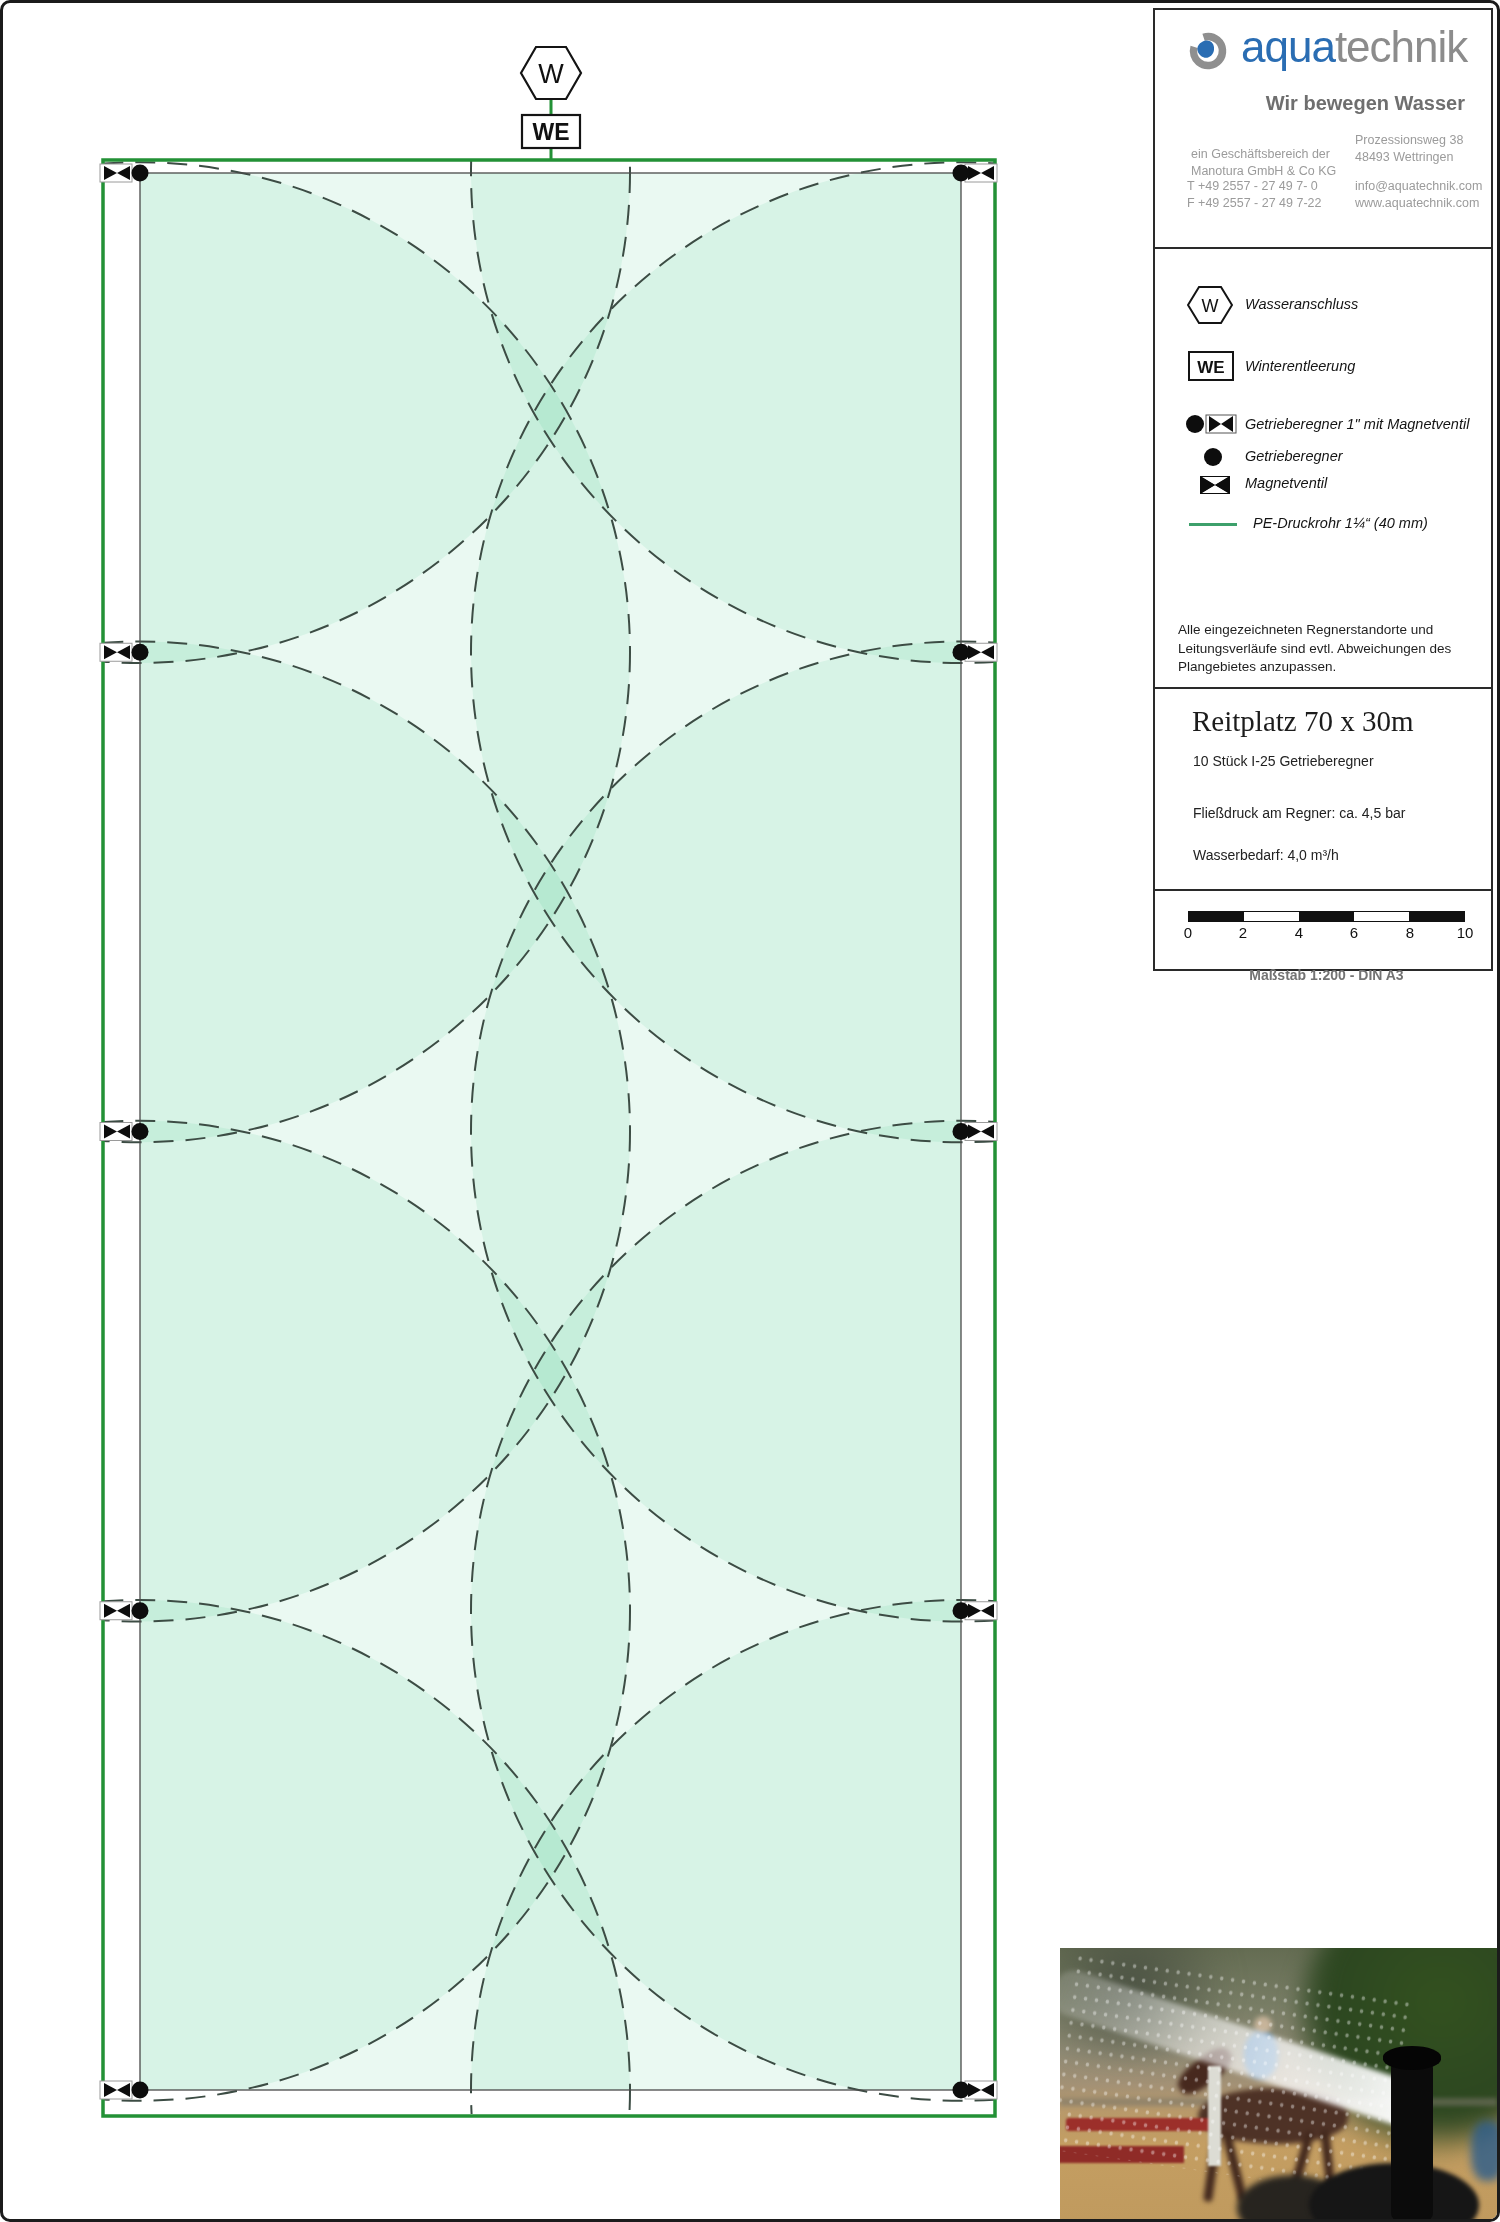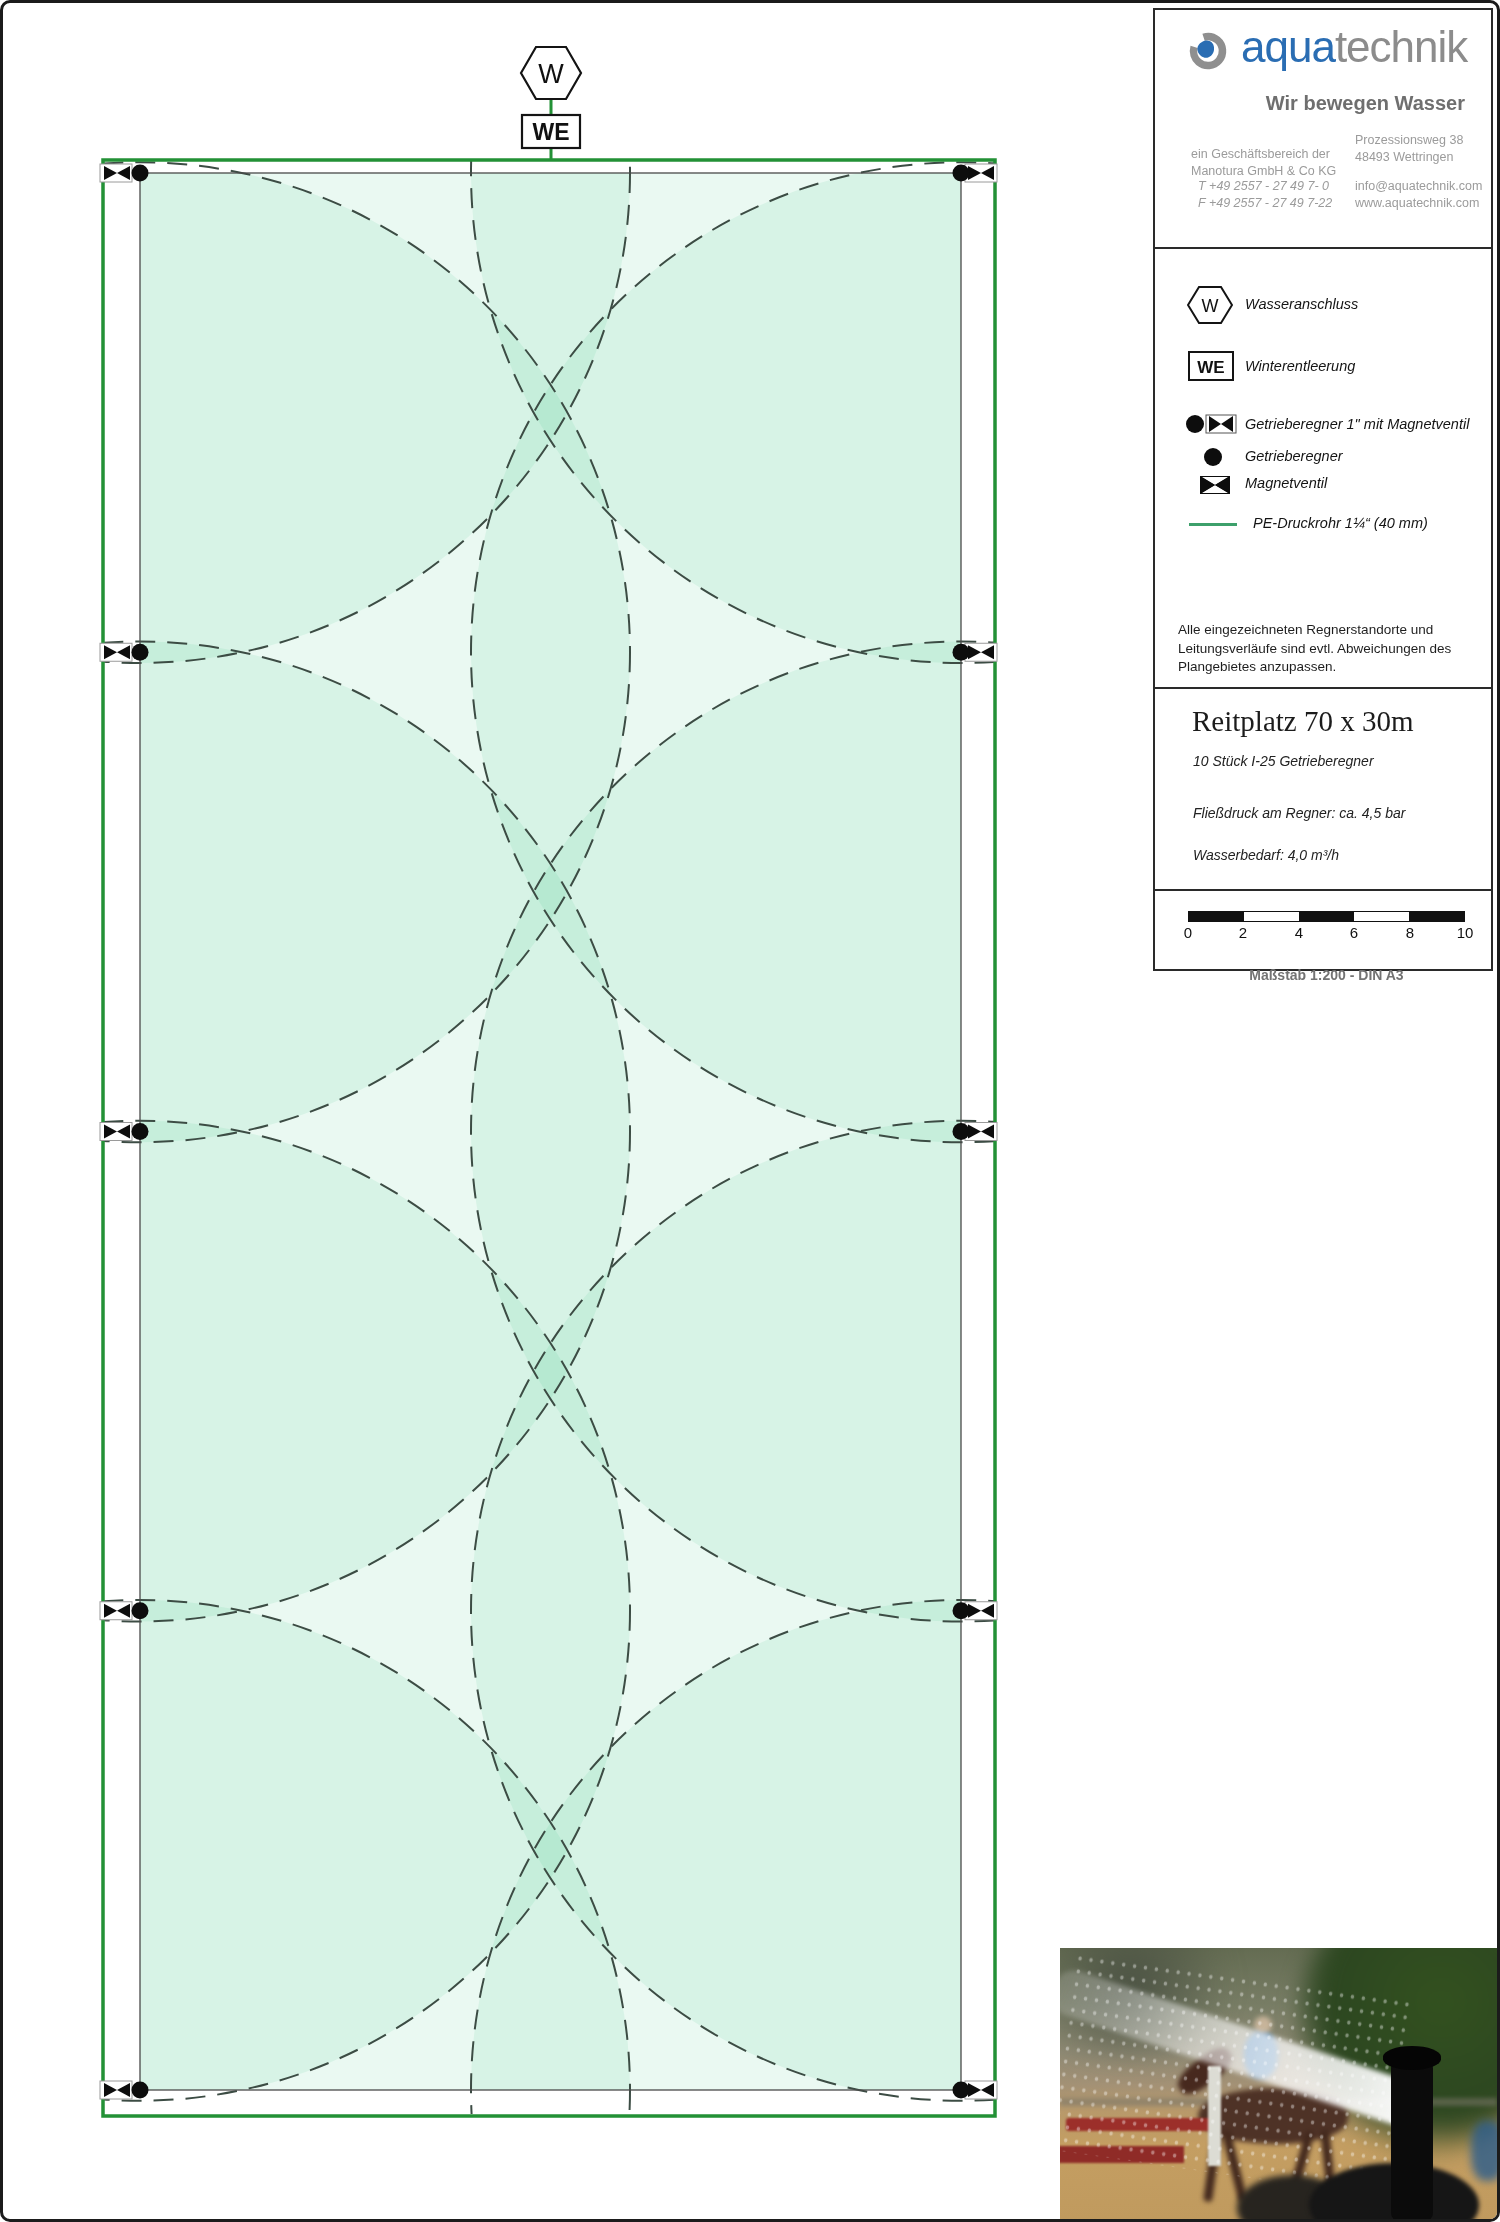--- a/index.html
+++ b/index.html
@@ -24,35 +24,35 @@
   
   .logo-row { position:absolute; left:30px; top:14px; right:26px; height:52px; }
   .logo-mark { position:absolute; left:2px; top:6px; }
   .wordmark { position:absolute; left:56px; top:-2px; font-size:44px; letter-spacing:-1px; }
   .wm-blue { color:#2a6db3; }
   .wm-gray { color:#8c8c8c; }
   .tagline { position:absolute; right:26px; top:82px; font-size:20px; font-weight:bold; color:#6f6f6f; }
   .addr { position:absolute; font-size:12.5px; line-height:17px; color:#9b9b9b; white-space:nowrap; }
   .addr-a { left:36px;  top:136px; }
   .addr-b { left:200px; top:122px; }
-  .addr-c { left:43px;  top:168px;font-style:italic; }
+  .addr-c { left:32px;  top:168px; }
   .addr-d { left:200px; top:168px; }
 
   
   .lg-item { position:absolute; }
   .lg-label { position:absolute; left:90px; font-size:14.5px; font-style:italic; color:#141414; white-space:nowrap; }
   .lg-icon { position:absolute; }
   .pipe-line { width:48px; height:3px; background:#3da06b; }
 
   .lg-note { position:absolute; left:23px; top:372px; width:305px;
              font-size:13.5px; line-height:18.5px; color:#1e1e1e; }
 
   
   .prj-title { position:absolute; left:37px; top:16px; font-size:29px; color:#1c1c1c;font-family:Liberation Serif, serif; }
-  .prj-spec  { position:absolute; left:38px; font-size:14px; font-style:italic; color:#222; white-space:nowrap; }
+  .prj-spec  { position:absolute; left:38px; font-size:14px; color:#222; white-space:nowrap; }
   .prj-spec1 { top:64px; } .prj-spec2 { top:116px; } .prj-spec3 { top:158px; }
 
   
   .sc-bar { position:absolute; left:33px; top:20px; width:277px; height:11px;
             border:1.5px solid #111; display:flex; }
   .sc-seg { flex:1; }
   .sc-black { background:#111; } .sc-white { background:#fff; }
   .sc-tick { position:absolute; top:33px; width:30px; text-align:center; font-size:15px; color:#111; }
   .sc-caption { position:absolute; left:33px; top:52px; width:277px; text-align:center;
                 font-size:14px; font-weight:bold; color:#737373;margin-top:24px; }

